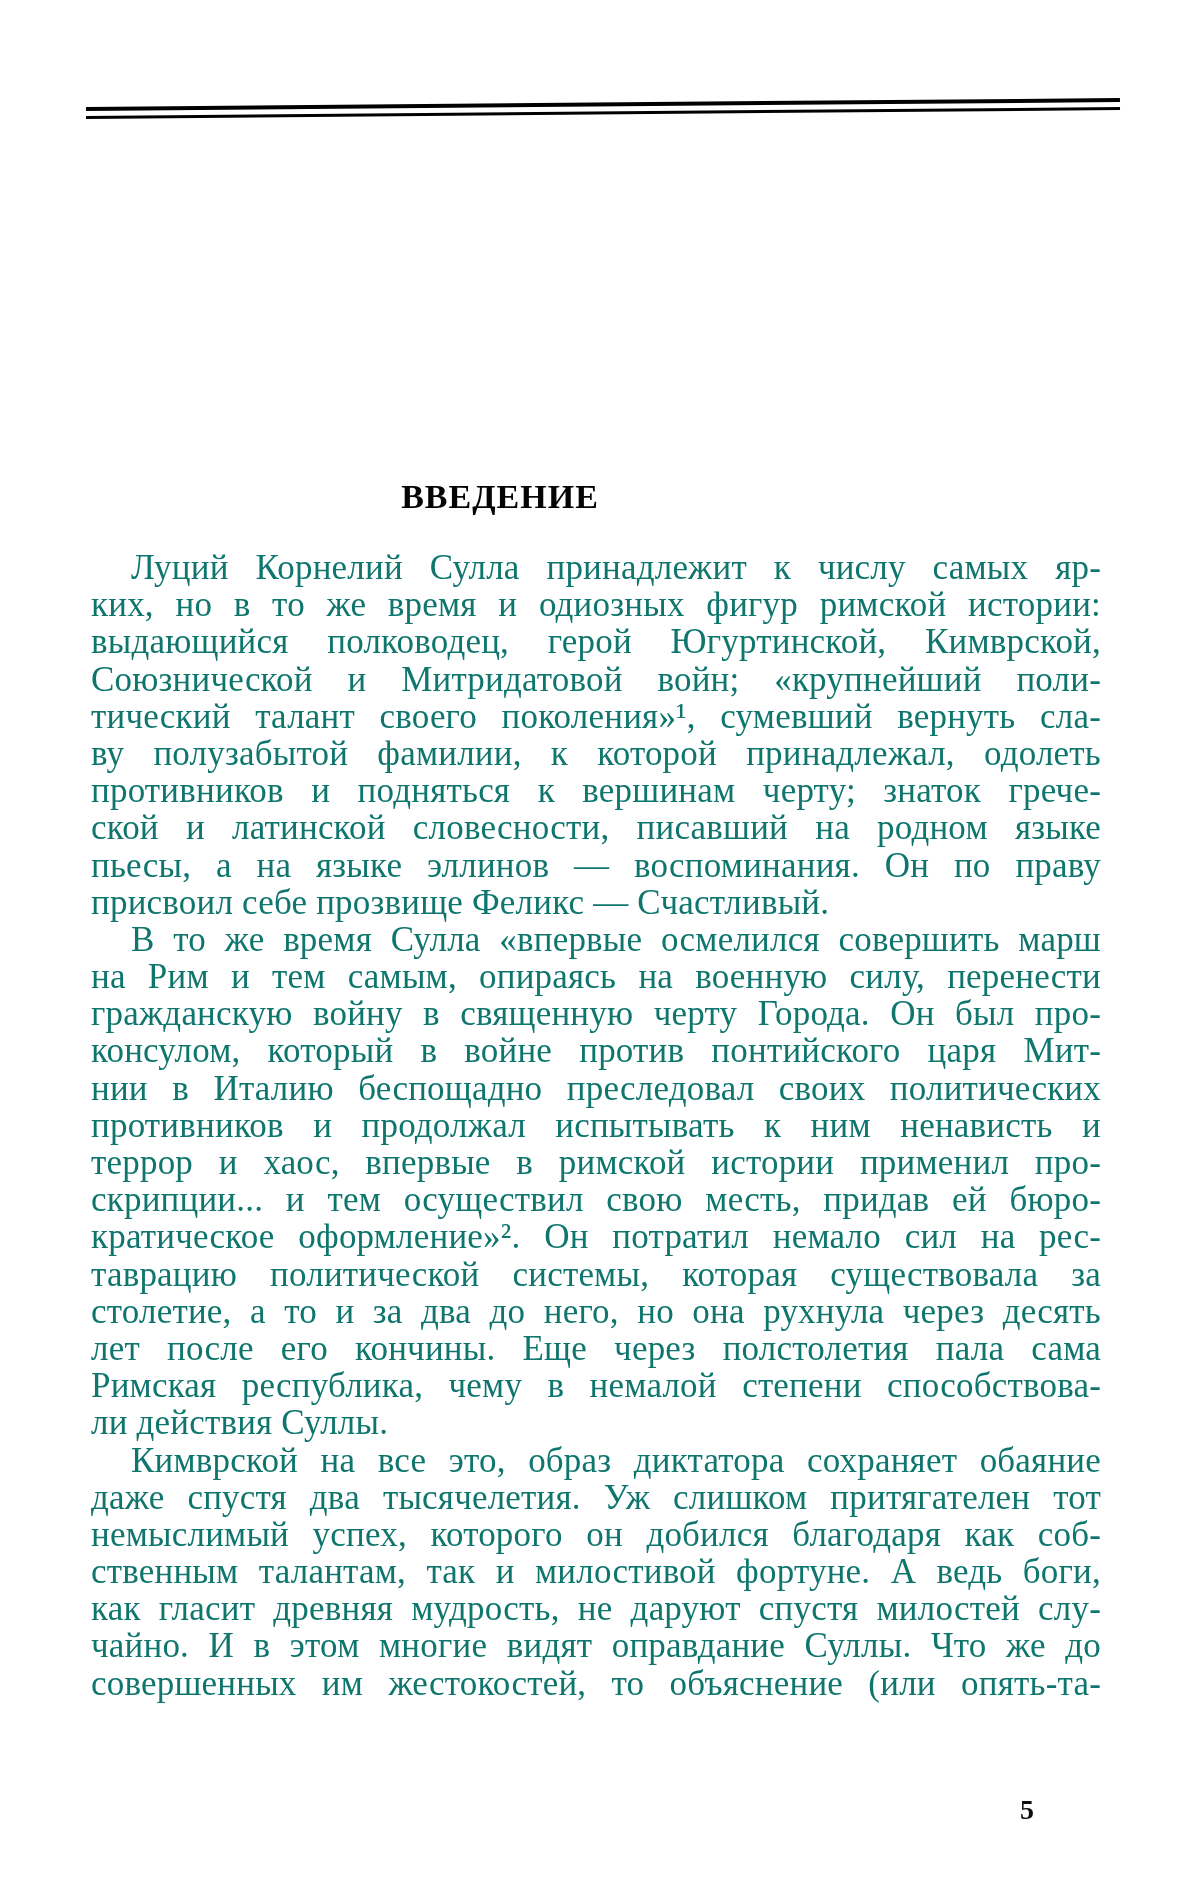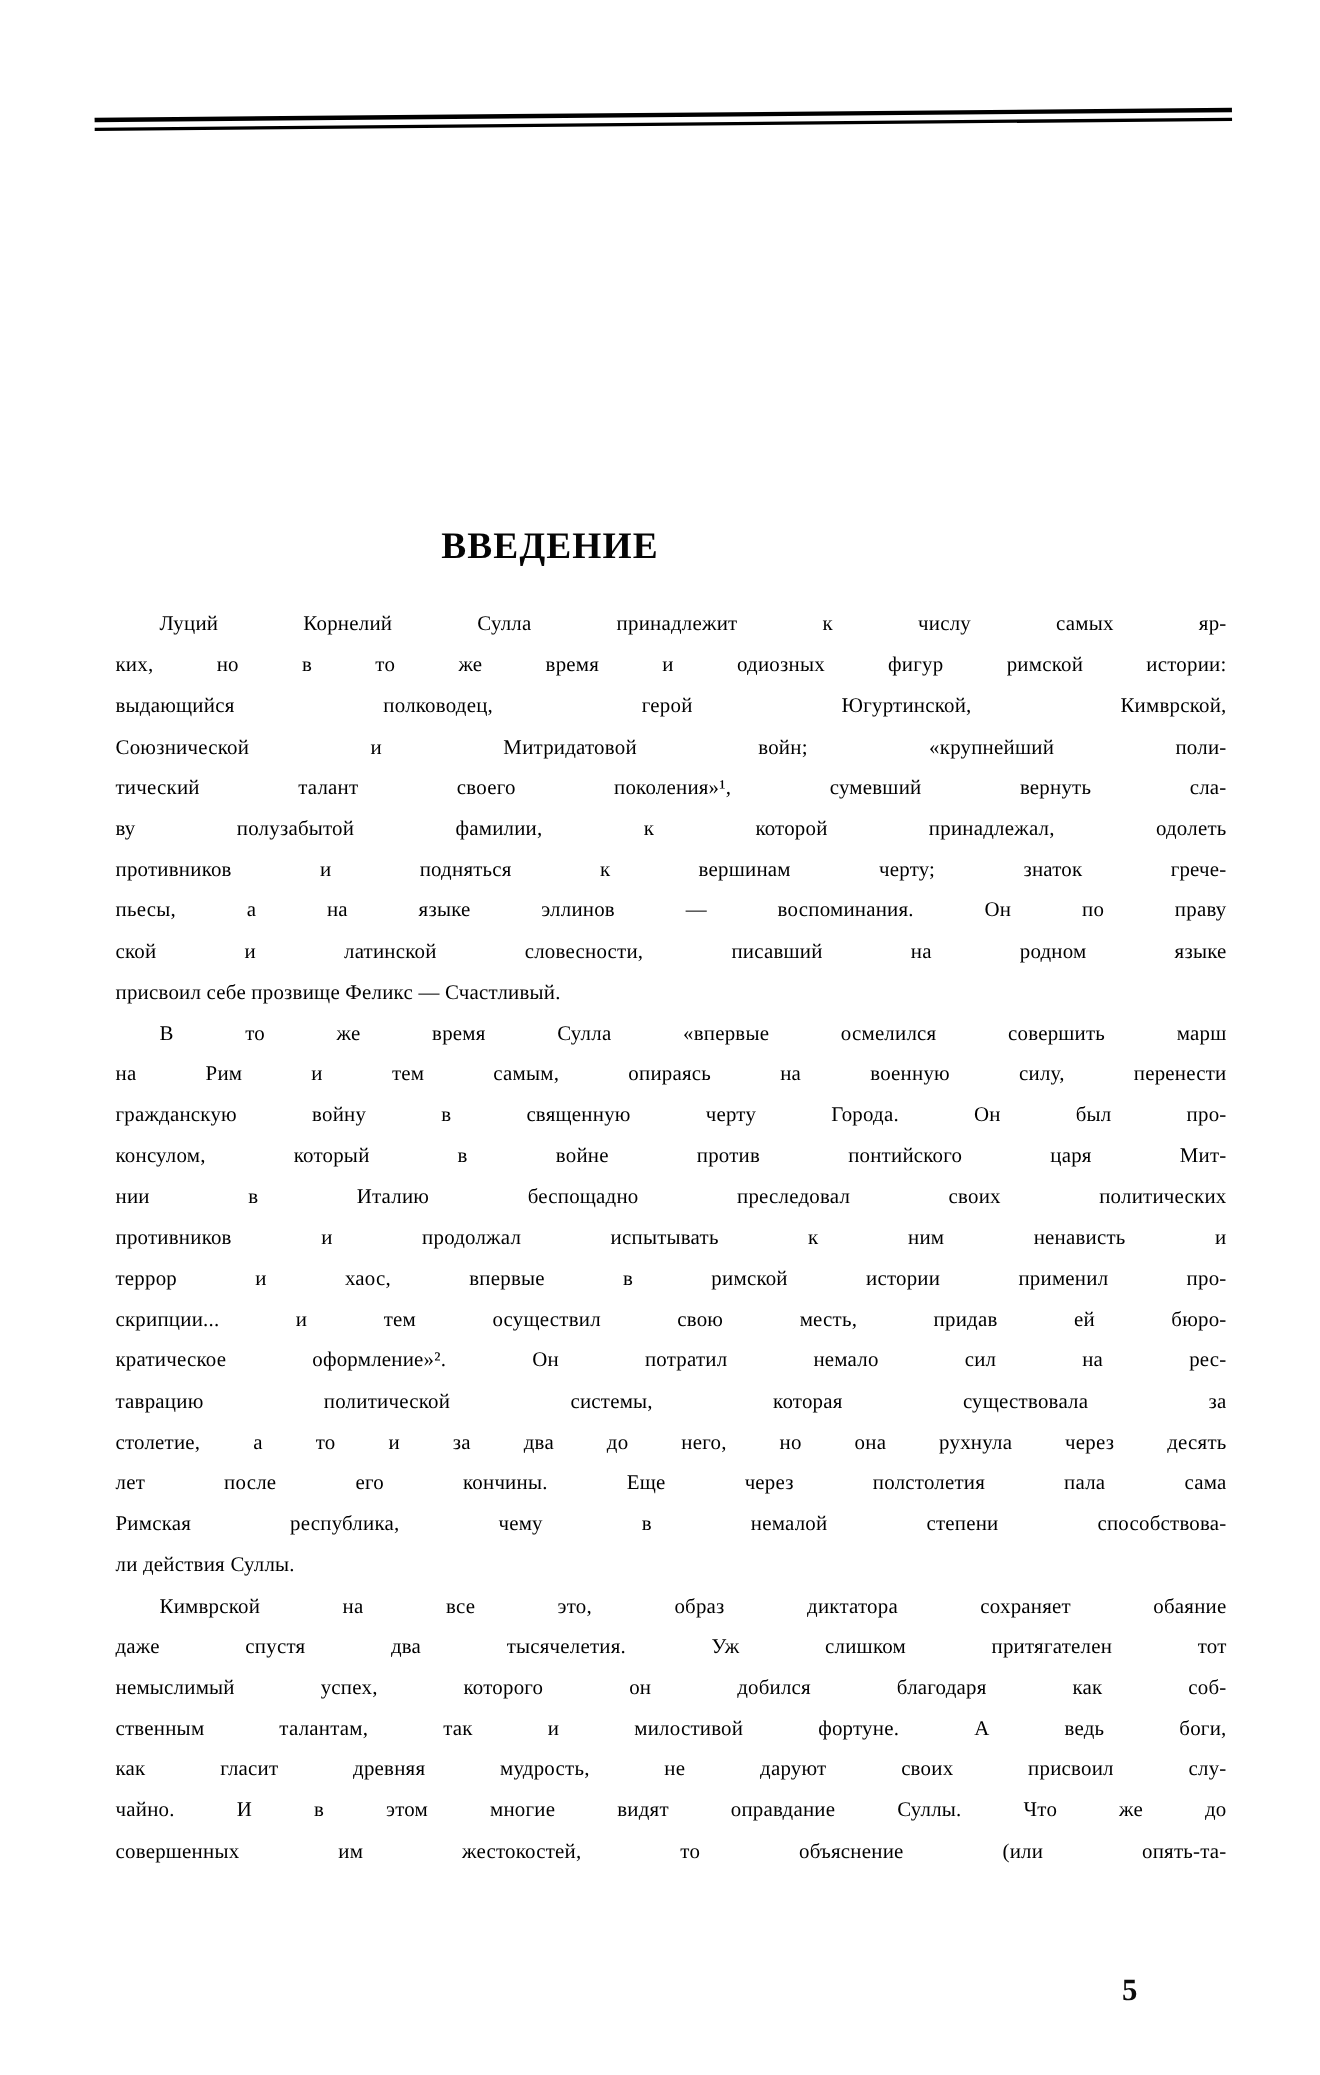--- a/index.html
+++ b/index.html
@@ -36,27 +36,27 @@
     margin: 0;
     text-align: center;
     font-size: 34px;
     font-weight: bold;
     letter-spacing: 1px;
     color: #050505;
   }
 
   .body-text {
     position: absolute;
-    left: 105px;
+    left: 91px;
     top: 549px;
     width: 1010px;
-    font-size: 19px;
+    font-size: 35px;
     line-height: 37.2px;
     letter-spacing: 0.2px;
-    color: #000000;
+    color: #0f766e;
   }
   .line {
     text-align: justify;
     text-align-last: justify;
     white-space: normal;
     height: 37.2px;
     overflow: visible;
   }
   .line.indent { text-indent: 40px; }
   .line.endpar { text-align-last: left; }
@@ -82,40 +82,40 @@
   <h1 class="title">ВВЕДЕНИЕ</h1>
 
   <div class="body-text" id="body-text">
       <div class="line indent">Луций Корнелий Сулла принадлежит к числу самых яр-</div>
       <div class="line">ких, но в то же время и одиозных фигур римской истории:</div>
       <div class="line">выдающийся полководец, герой Югуртинской, Кимврской,</div>
       <div class="line">Союзнической и Митридатовой войн; «крупнейший поли-</div>
       <div class="line">тический талант своего поколения»¹, сумевший вернуть сла-</div>
       <div class="line">ву полузабытой фамилии, к которой принадлежал, одолеть</div>
       <div class="line">противников и подняться к вершинам черту; знаток грече-</div>
+      <div class="line">ской и латинской словесности, писавший на родном языке</div>
       <div class="line">пьесы, а на языке эллинов — воспоминания. Он по праву</div>
-      <div class="line">ской и латинской словесности, писавший на родном языке</div>
       <div class="line endpar">присвоил себе прозвище Феликс — Счастливый.</div>
       <div class="line indent">В то же время Сулла «впервые осмелился совершить марш</div>
       <div class="line">на Рим и тем самым, опираясь на военную силу, перенести</div>
       <div class="line">гражданскую войну в священную черту Города. Он был про-</div>
       <div class="line">консулом, который в войне против понтийского царя Мит-</div>
       <div class="line">нии в Италию беспощадно преследовал своих политических</div>
       <div class="line">противников и продолжал испытывать к ним ненависть и</div>
       <div class="line">террор и хаос, впервые в римской истории применил про-</div>
       <div class="line">скрипции... и тем осуществил свою месть, придав ей бюро-</div>
       <div class="line">кратическое оформление»². Он потратил немало сил на рес-</div>
       <div class="line">таврацию политической системы, которая существовала за</div>
       <div class="line">столетие, а то и за два до него, но она рухнула через десять</div>
       <div class="line">лет после его кончины. Еще через полстолетия пала сама</div>
       <div class="line">Римская республика, чему в немалой степени способствова-</div>
       <div class="line endpar">ли действия Суллы.</div>
       <div class="line indent">Кимврской на все это, образ диктатора сохраняет обаяние</div>
       <div class="line">даже спустя два тысячелетия. Уж слишком притягателен тот</div>
       <div class="line">немыслимый успех, которого он добился благодаря как соб-</div>
       <div class="line">ственным талантам, так и милостивой фортуне. А ведь боги,</div>
-      <div class="line">как гласит древняя мудрость, не даруют своих присвоил слу-</div>
+      <div class="line">как гласит древняя мудрость, не даруют спустя милостей слу-</div>
       <div class="line">чайно. И в этом многие видят оправдание Суллы. Что же до</div>
       <div class="line">совершенных им жестокостей, то объяснение (или опять-та-</div>
     </div>
 
   <div class="pagenum">5</div>
 </div>
 
 </body></html>

